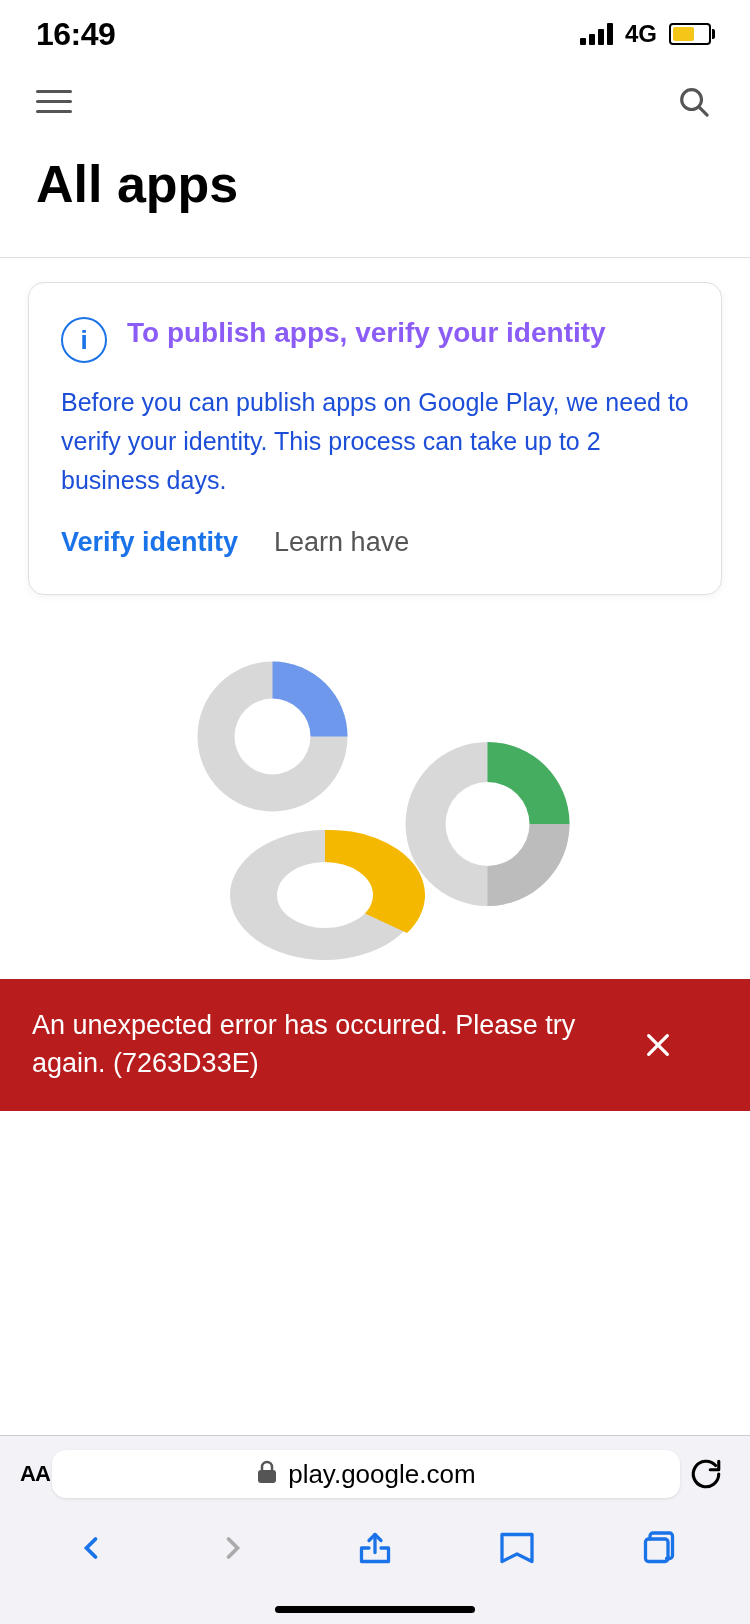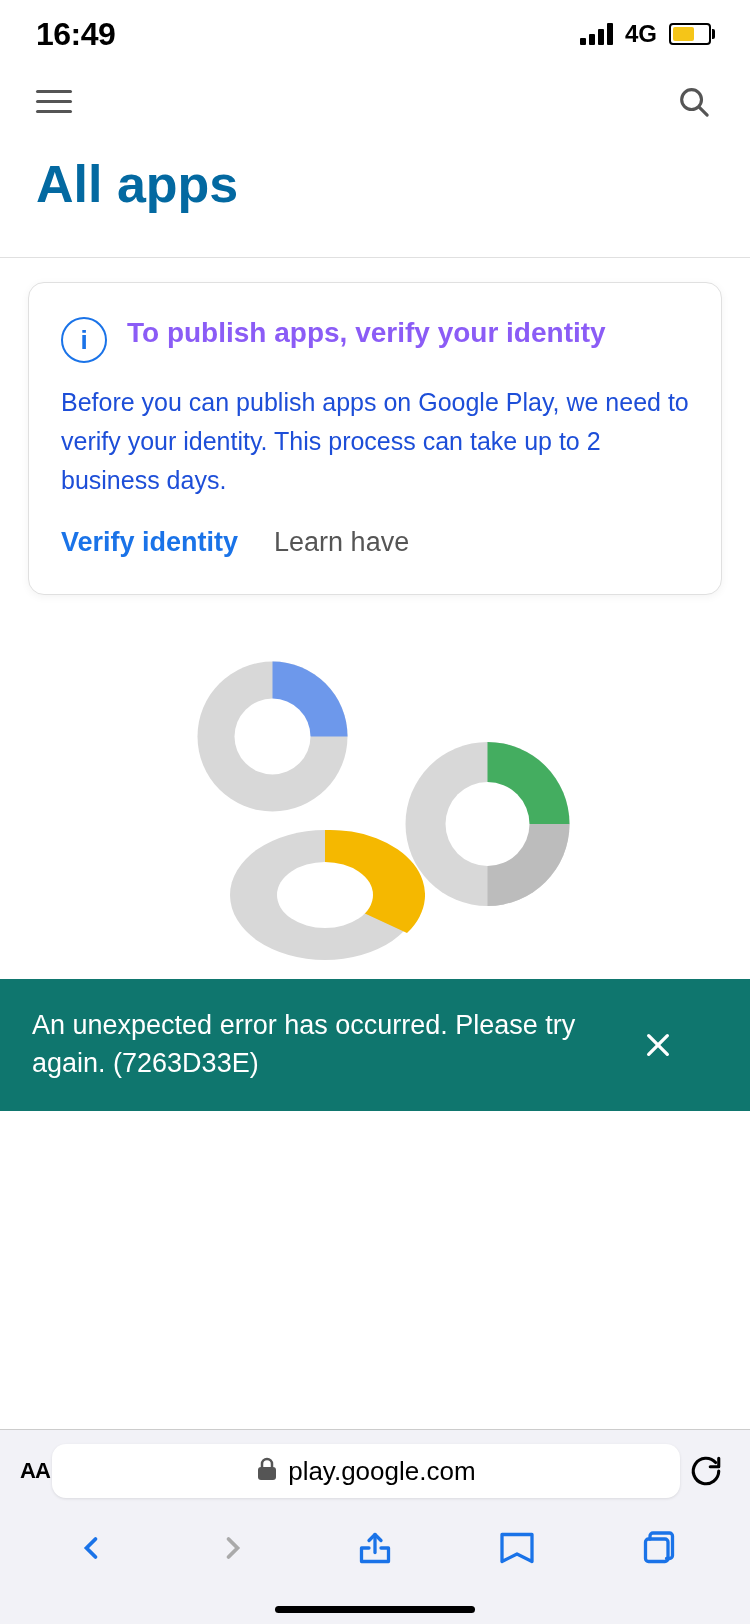--- a/index.html
+++ b/index.html
@@ -115,21 +115,21 @@
       height: 34px;
     }
 
     
     .page-header {
       padding: 24px 36px 20px 36px;
     }
     .page-title {
       font-size: 52px;
       font-weight: 700;
-      color: #0369a1;
+      color: #000000;
       line-height: 1.1;
       margin-bottom: 14px;
     }
     .page-subtitle {
       font-size: 26px;
       color: #555;
       line-height: 1.4;
     }
 
     
@@ -236,21 +236,21 @@
     .pie-right {
       position: absolute;
       top: 80px;
       right: 0;
     }
 
     
     .error-toast {
       position: relative;
       margin: 0;
-      background: #0f766e;
+      background: #b91c1c;
       color: #fff;
       padding: 28px 70px 28px 32px;
       display: flex;
       align-items: center;
       justify-content: space-between;
       min-height: 100px;
     }
     .error-toast-text {
       font-size: 27px;
       color: #fff;
@@ -296,21 +296,21 @@
       background: none;
       border: none;
       cursor: pointer;
       letter-spacing: -1px;
       flex-shrink: 0;
     }
     .url-bar {
       flex: 1;
       background: #fff;
       border-radius: 14px;
-      height: 54px;
+      height: 48px;
       display: flex;
       align-items: center;
       justify-content: center;
       gap: 10px;
       box-shadow: 0 1px 3px rgba(0,0,0,0.1);
       padding: 0 16px;
     }
     .lock-icon {
       flex-shrink: 0;
     }

